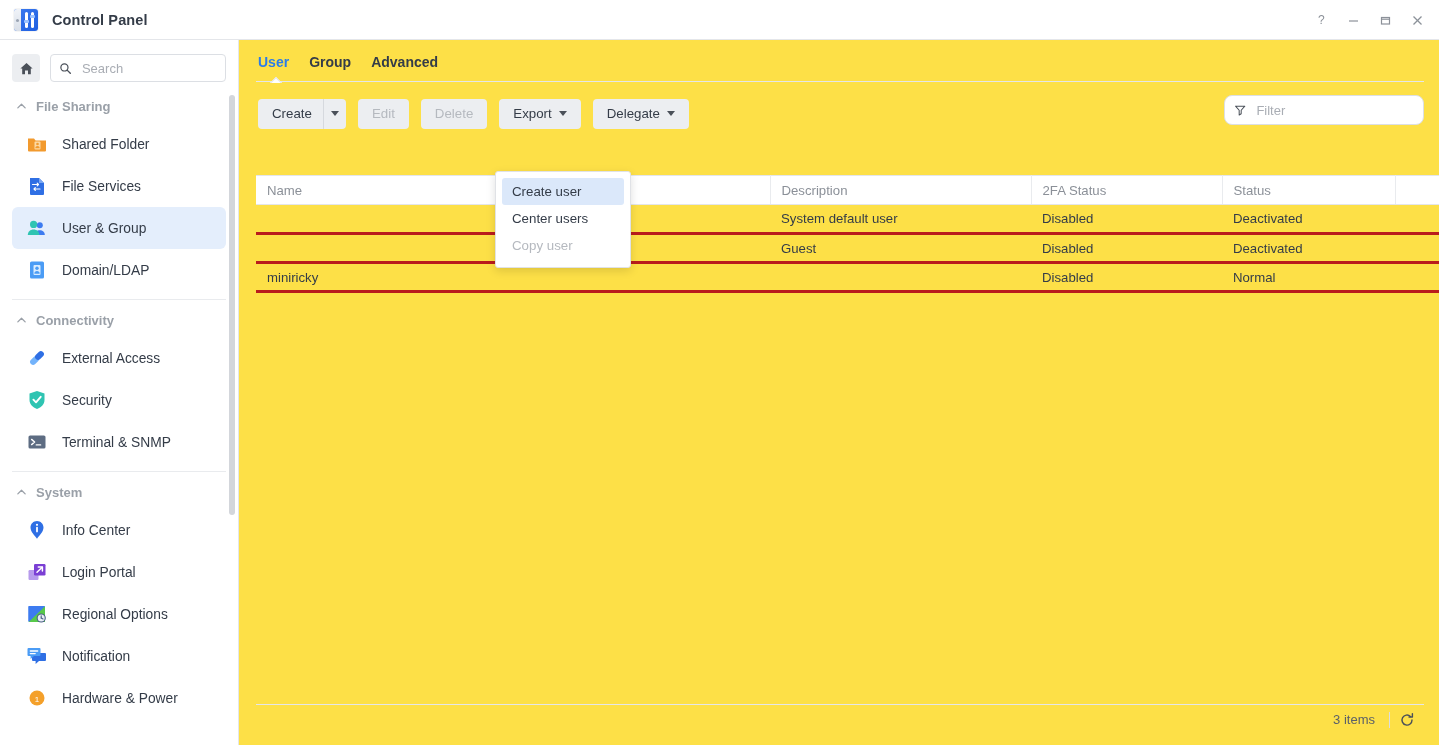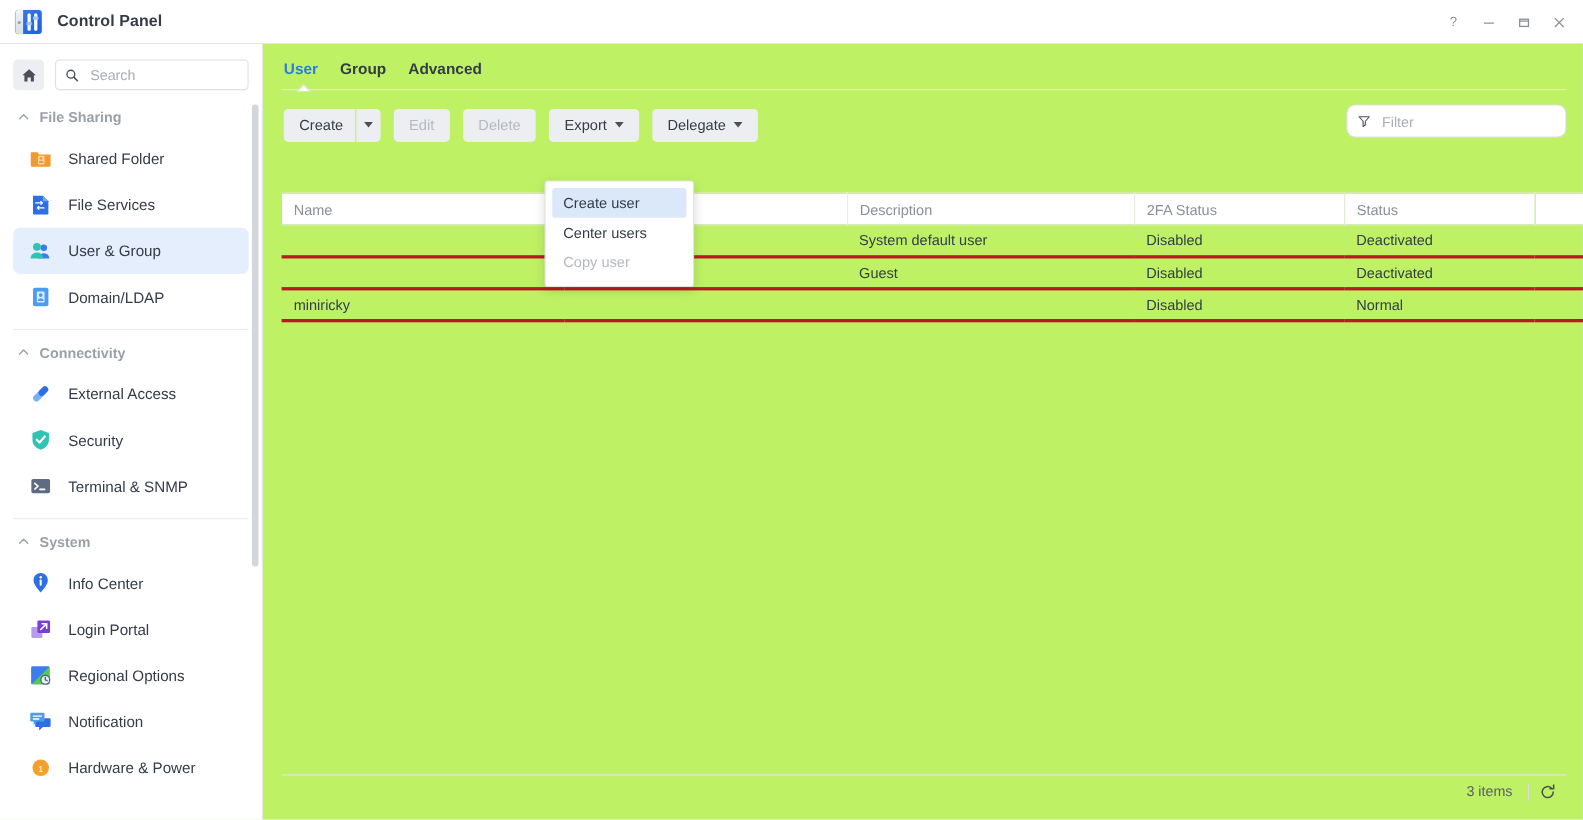--- a/index.html
+++ b/index.html
@@ -138,21 +138,21 @@
     position: absolute; left: 229px; top: 55px;
     width: 6px; height: 420px;
     background: #d3d6db;
     border-radius: 3px;
   }
 
   
   .main {
     position: absolute; top: 40px; left: 239px;
     width: 1200px; height: 705px;
-    background: #bef264;
+    background: #fde047;
   }
   .tabs {
     display: flex; gap: 0;
     padding: 14px 0 0 19px;
     position: relative;
   }
   .tab {
     font-size: 14px; font-weight: bold;
     color: #343c48;
     padding: 0 16px 12px 0;
@@ -258,21 +258,21 @@
     height: 29px;
     padding: 0 0 0 11px;
     border-bottom: 3px solid #b91c1c;
     overflow:hidden; white-space:nowrap;
   }
   td.deact { color: #e04b4b; }
 
   
   .menu {
     position: absolute;
-    left: 256px; top: 124px;
+    left: 256px; top: 131px;
     width: 136px;
     background: #ffffff;
     border: 1px solid #e0e2e6;
     border-radius: 3px;
     box-shadow: 0 3px 10px rgba(0,0,0,0.13);
     padding: 6px 0 8px 0;
     z-index: 40;
   }
   .menu-item {
     height: 27px;

